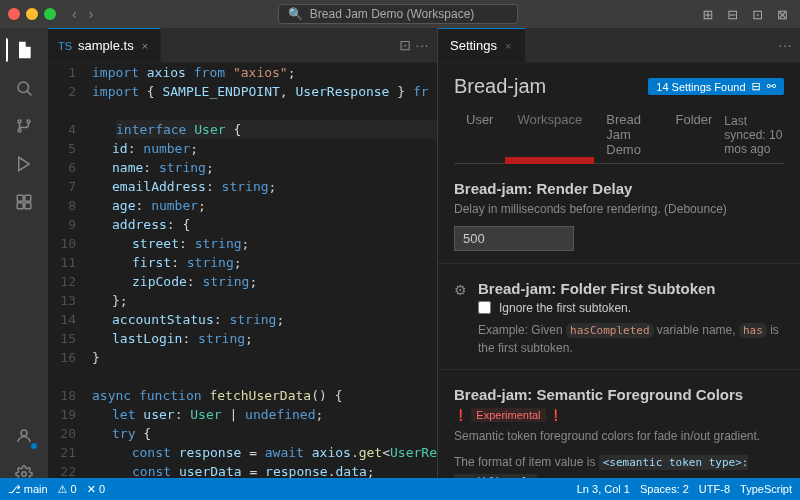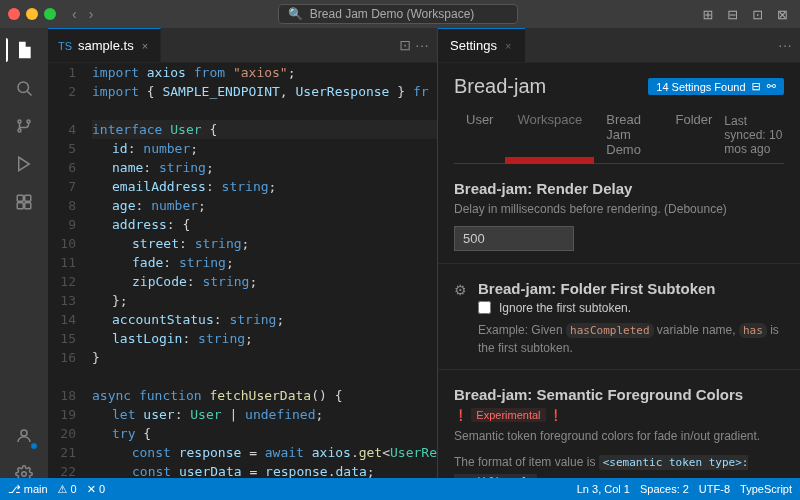--- a/index.html
+++ b/index.html
@@ -577,28 +577,28 @@
           <div class="line-num">19</div>
           <div class="line-num">20</div>
           <div class="line-num">21</div>
           <div class="line-num">22</div>
           <div class="line-num">23</div>
         </div>
         <div class="code-content">
           <div class="line"><span class="kw">import</span>&nbsp;<span class="import-name">axios</span>&nbsp;<span class="kw">from</span>&nbsp;<span class="str">"axios"</span><span>;</span></div>
           <div class="line"><span class="kw">import</span>&nbsp;<span class="punc">{</span>&nbsp;<span class="import-name">SAMPLE_ENDPOINT</span><span>,</span>&nbsp;<span class="import-name">UserResponse</span>&nbsp;<span class="punc">}</span>&nbsp;<span class="kw">fr</span></div>
           <div class="line"></div>
-          <div class="line" style="background:rgba(255,255,255,0.04);"><span class="kw">interface</span>&nbsp;<span class="type">User</span>&nbsp;<span class="punc">{</span></div>
+          <div class="line" style="background:rgba(255,255,255,0.04);margin-left:24px;"><span class="kw">interface</span>&nbsp;<span class="type">User</span>&nbsp;<span class="punc">{</span></div>
           <div class="line"><span style="display:inline-block;width:20px;"></span><span class="prop">id</span><span>:</span>&nbsp;<span class="kw">number</span><span>;</span></div>
           <div class="line"><span style="display:inline-block;width:20px;"></span><span class="prop">name</span><span>:</span>&nbsp;<span class="kw">string</span><span>;</span></div>
           <div class="line"><span style="display:inline-block;width:20px;"></span><span class="prop">emailAddress</span><span>:</span>&nbsp;<span class="kw">string</span><span>;</span></div>
           <div class="line"><span style="display:inline-block;width:20px;"></span><span class="prop">age</span><span>:</span>&nbsp;<span class="kw">number</span><span>;</span></div>
           <div class="line"><span style="display:inline-block;width:20px;"></span><span class="prop">address</span><span>:</span>&nbsp;<span class="punc">{</span></div>
           <div class="line"><span style="display:inline-block;width:40px;"></span><span class="prop">street</span><span>:</span>&nbsp;<span class="kw">string</span><span>;</span></div>
-          <div class="line"><span style="display:inline-block;width:40px;"></span><span class="prop">fade</span><span>:</span>&nbsp;<span class="kw">string</span><span>;</span></div>
+          <div class="line"><span style="display:inline-block;width:40px;"></span><span class="prop">first</span><span>:</span>&nbsp;<span class="kw">string</span><span>;</span></div>
           <div class="line"><span style="display:inline-block;width:40px;"></span><span class="prop">zipCode</span><span>:</span>&nbsp;<span class="kw">string</span><span>;</span></div>
           <div class="line">
               <span style="display:inline-block;width:20px;"></span>
               <span class="punc">};</span>
             </div>
           <div class="line"><span style="display:inline-block;width:20px;"></span><span class="prop">accountStatus</span><span>:</span>&nbsp;<span class="kw">string</span><span>;</span></div>
           <div class="line"><span style="display:inline-block;width:20px;"></span><span class="prop">lastLogin</span><span>:</span>&nbsp;<span class="kw">string</span><span>;</span></div>
           <div class="line">
               <span class="punc">}</span>
             </div>

